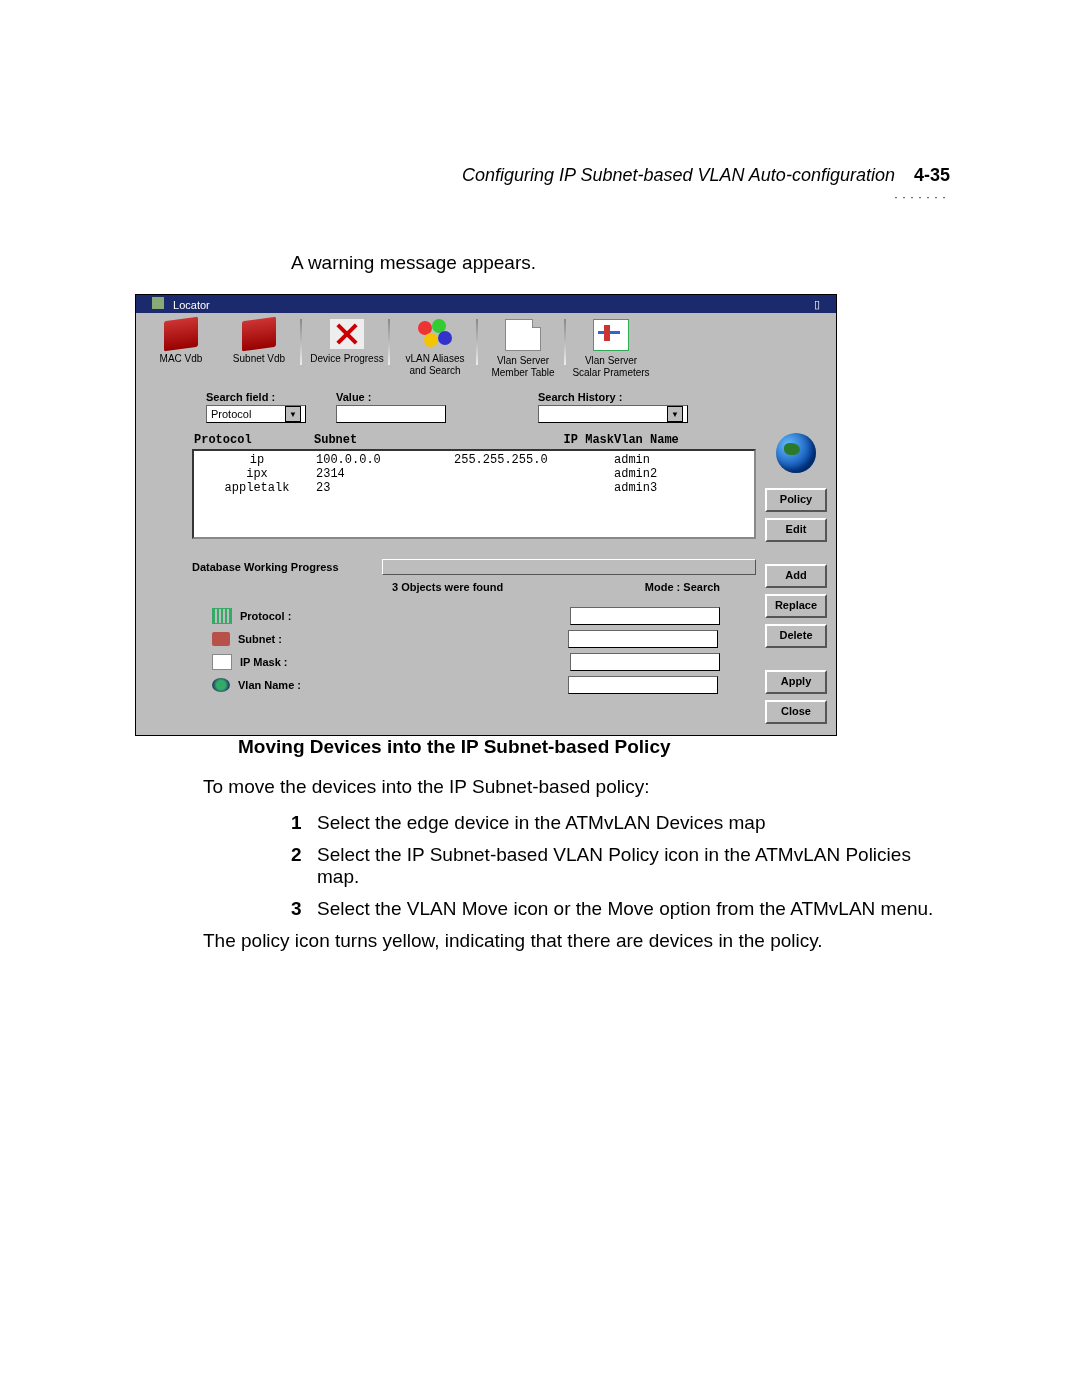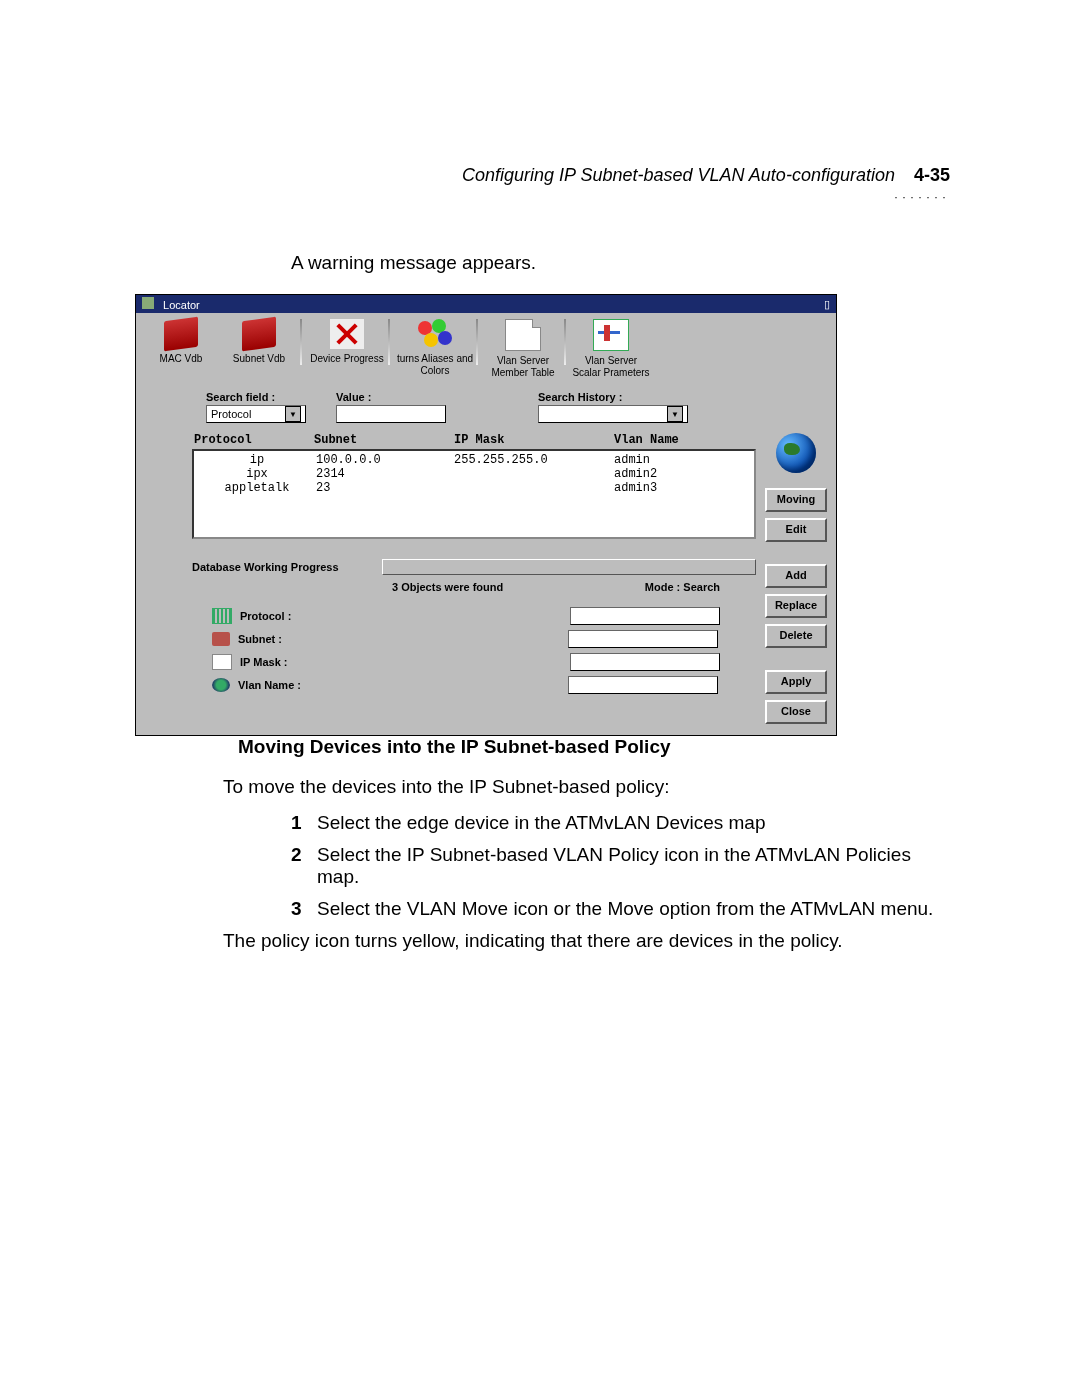--- a/index.html
+++ b/index.html
@@ -44,21 +44,21 @@
     background: #bdbdbd;
     border: 1px solid #000;
     font-family: Arial, Helvetica, sans-serif;
     font-size: 11px;
     color: #000;
   }
   .titlebar {
     background: #1a2a6c;
     color: #fff;
     font-size: 11px;
-    padding: 2px 6px;
+    padding: 2px 16px;
     display: flex;
     align-items: center;
     justify-content: space-between;
   }
   .titlebar .ticon {
     width: 12px; height: 12px; background: #8a7; display: inline-block; margin-right: 6px;
   }
   .toolbar {
     display: flex;
     align-items: flex-start;
@@ -118,21 +118,21 @@
   
   .main {
     padding: 2px 8px 8px 56px;
     display:flex;
     align-items:flex-start;
   }
   .main-left{flex:1;}
   .col-heads{display:flex;font-weight:bold;font-family:"Courier New",monospace;font-size:12px;padding:0 2px 2px;}
   .col-heads span:nth-child(1){width:120px;}
   .col-heads span:nth-child(2){width:140px;}
-  .col-heads span:nth-child(3){width:160px;}
+  .col-heads span:nth-child(3){width:160px;text-align:right;}
   .col-heads span:nth-child(4){flex:1;}
   .listbox{
     background:#fff;border:2px inset #888;height:82px;padding:2px 4px;
     font-family:"Courier New",monospace;font-size:12px;
   }
   .listbox .row{display:flex;}
   .listbox .row span:nth-child(1){width:118px;text-align:center;}
   .listbox .row span:nth-child(2){width:138px;}
   .listbox .row span:nth-child(3){width:160px;}
   .listbox .row span:nth-child(4){flex:1;}
@@ -166,21 +166,21 @@
     border-top:2px solid #fff;border-left:2px solid #fff;
     border-right:2px solid #555;border-bottom:2px solid #555;
     font-size:11px;font-weight:bold;text-align:center;line-height:18px;
     margin:3px 0;
   }
   .rcol .gap{height:16px;}
   
   .caption{margin:14px 0 30px 156px;font-size:16px;}
   .caption b{font-weight:bold;margin-right:10px;}
   .h2{margin-left:103px;font-weight:bold;font-size:19px;margin-bottom:18px;}
-  .para{margin-left:88px;font-size:19px;margin-bottom:14px;}
+  .para{margin-left:68px;font-size:19px;margin-bottom:14px;}
   .numlist{margin-left:156px;font-size:19px;}
   .numlist .item{display:flex;margin-bottom:10px;}
   .numlist .n{font-weight:bold;width:26px;flex-shrink:0;}
   .numlist .t{flex:1;}
 </style>
 </head>
 <body>
 
 <div class="page">
 
@@ -216,21 +216,21 @@
           <span class="lbl">Device Progress</span>
         </div>
         <div class="sep"></div>
         <div class="tb-btn">
           <span class="ic ic-colors">
               <span class="a"></span>
               <span class="b"></span>
               <span class="c"></span>
               <span class="d"></span>
             </span>
-          <span class="lbl">turns Aliases and Colors</span>
+          <span class="lbl">vLAN Aliases and Search</span>
         </div>
         <div class="sep"></div>
         <div class="tb-btn">
           <span class="ic ic-file"></span>
           <span class="lbl">Vlan Server Member Table</span>
         </div>
         <div class="sep"></div>
         <div class="tb-btn">
           <span class="ic ic-slider"></span>
           <span class="lbl">Vlan Server Scalar Prameters</span>
@@ -315,21 +315,21 @@
             <div class="drow">
               <span class="di di4"></span>
               <label>Vlan Name :</label>
               <div class="tinput"></div>
             </div>
           </div>
         </div>
 
         <div class="rcol">
           <div class="globe"></div>
-          <div class="btn3d">Moving</div>
+          <div class="btn3d">Policy</div>
           <div class="btn3d">Edit</div>
           <div class="gap"></div>
           <div class="btn3d">Add</div>
           <div class="btn3d">Replace</div>
           <div class="btn3d">Delete</div>
           <div class="gap"></div>
           <div class="btn3d">Apply</div>
           <div class="btn3d">Close</div>
         </div>
       </div>

